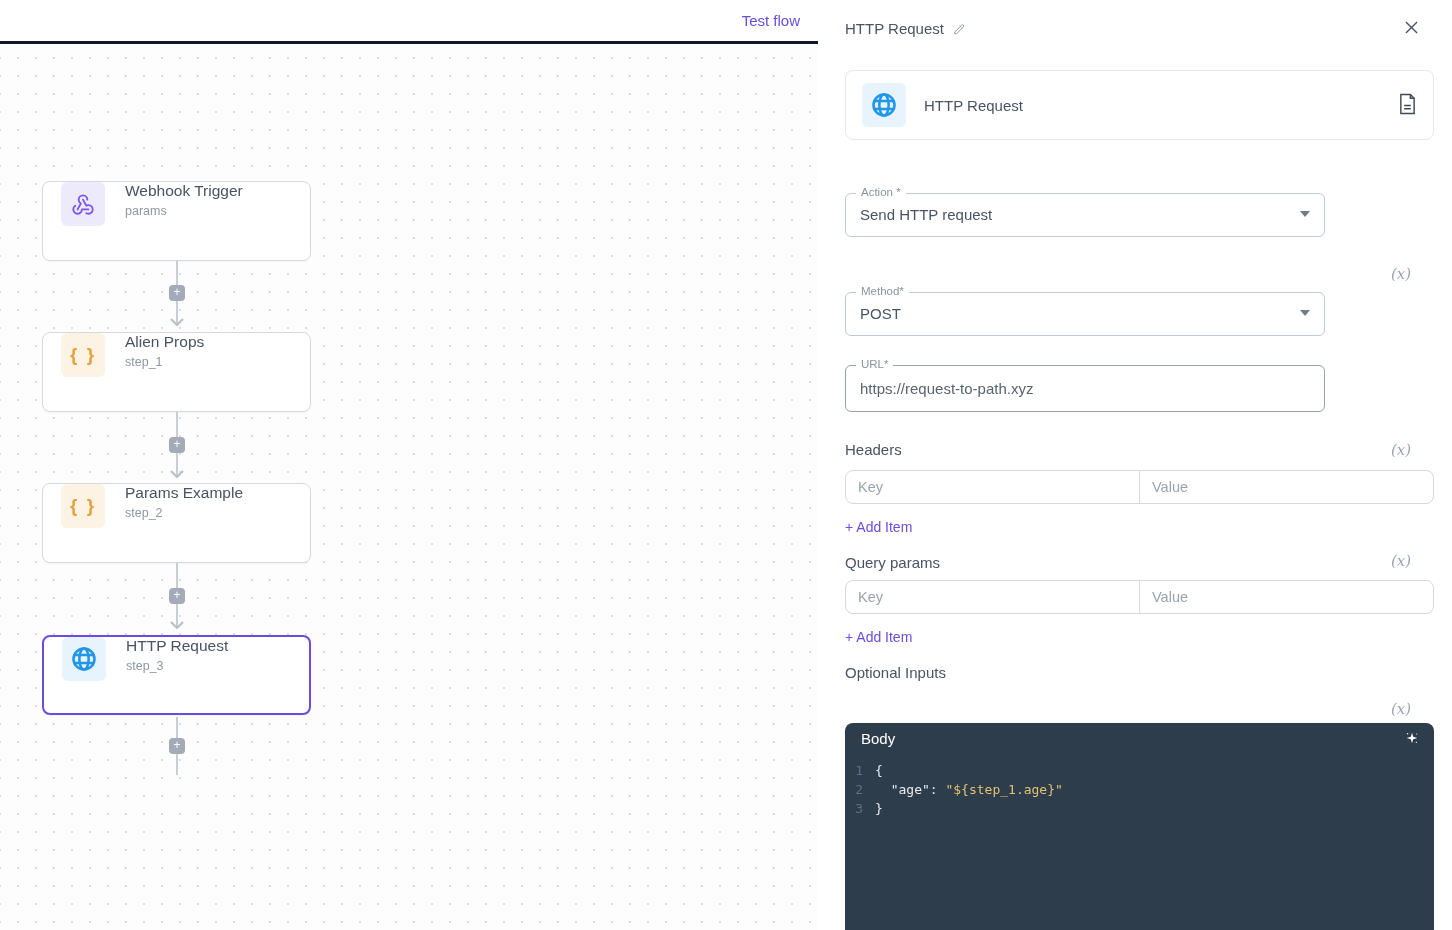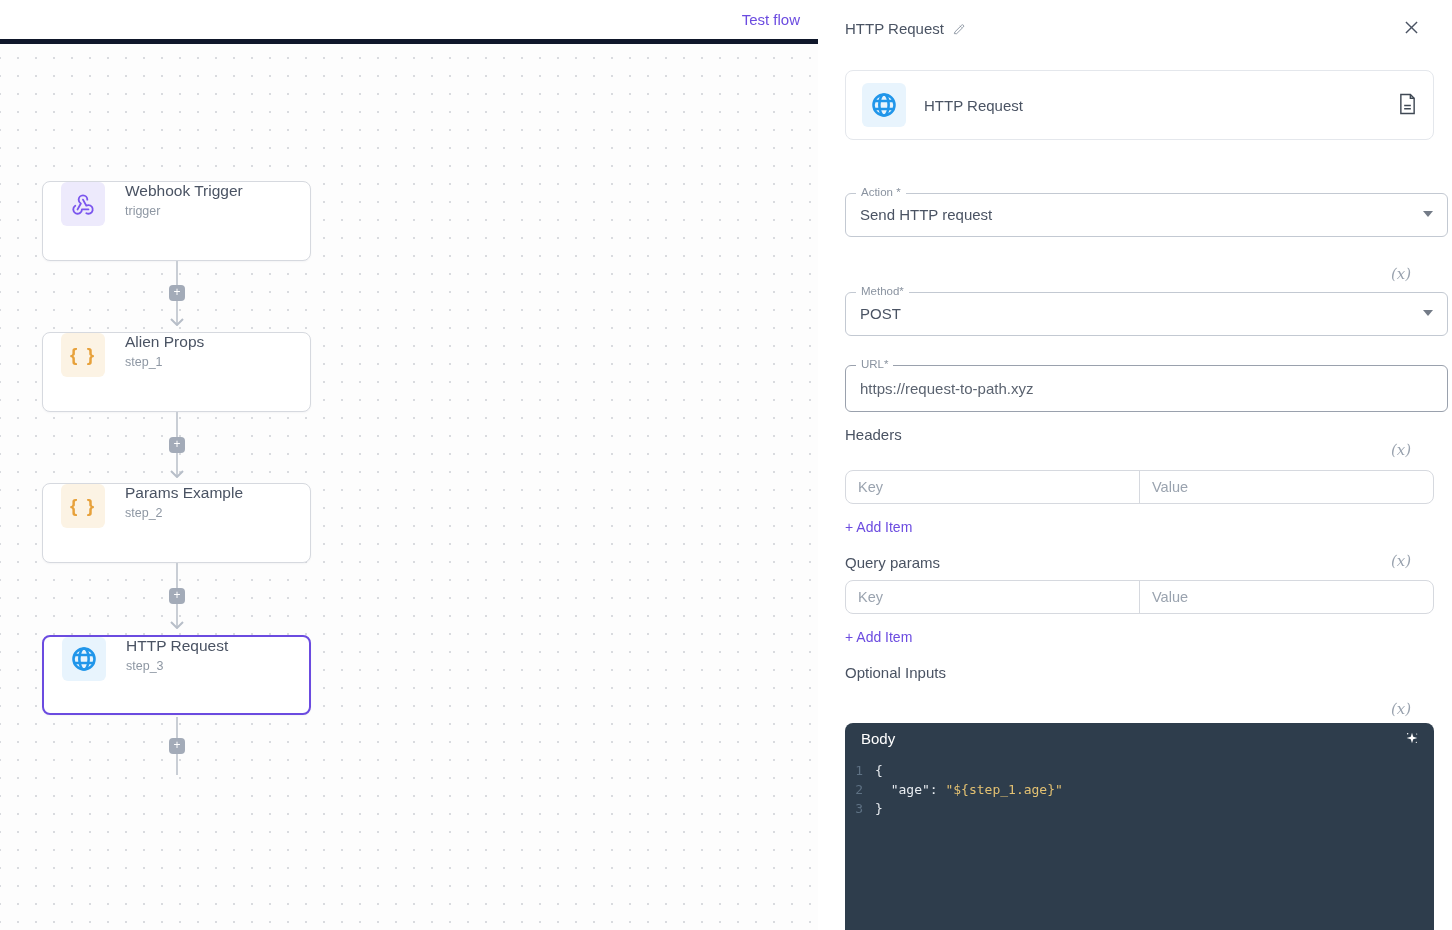--- a/index.html
+++ b/index.html
@@ -2,21 +2,21 @@
 <html><head>
 <meta charset="utf-8">
 <style>
   * { margin:0; padding:0; box-sizing:border-box; }
   html,body { width:1452px; height:930px; overflow:hidden; background:#fff;
     font-family:"Liberation Sans","DejaVu Sans",sans-serif; color:#4a5363; }
   #app { position:relative; width:1452px; height:930px; }
 
   
   #topbar { position:absolute; left:0; top:0; width:818px; height:44px; background:#fff;
-    border-bottom:5px solid #0f172a; display:flex; align-items:center; justify-content:flex-end; padding-right:18px; }
+    border-bottom:3px solid #0f172a; display:flex; align-items:center; justify-content:flex-end; padding-right:18px; }
   .test-flow { color:#6b4be0; font-size:15px; cursor:pointer; background:none; border:none; font-family:inherit; }
 
   #canvas { position:absolute; left:0; top:44px; width:818px; height:886px; background:#fdfdfd;
     background-image:radial-gradient(#d9dbdf 1.3px, transparent 1.3px); background-size:18px 18px; background-position:9px 5px; }
 
   .node { position:absolute; left:42px; width:269px; height:80px; background:#fff; border:1px solid #d6d9df;
     border-radius:8px; display:flex; align-items:flex-start; padding:0 18px; gap:20px; box-shadow:0 1px 2px rgba(20,30,60,.04); cursor:pointer; }
   .node.selected { border:2px solid #6b4be0; }
   .node-icon { width:44px; height:44px; border-radius:6px; display:flex; align-items:center; justify-content:center; flex:0 0 44px; }
   .bg-purple { background:#edeafc; }
@@ -40,21 +40,21 @@
 
   #panel-title-row { left:26px; top:20px; display:flex; align-items:center; gap:8px; }
   #panel-title { font-size:15px; color:#4a5363; }
   #panel-close { left:586px; top:21px; cursor:pointer; background:none; border:none; }
 
   #piece-card { left:26px; top:70px; width:589px; height:70px; border:1px solid #e4e7ec; border-radius:8px;
     display:flex; align-items:center; padding:0 16px; gap:18px; }
   #piece-card .name { font-size:15px; flex:1; }
   .doc-btn { background:none; border:none; cursor:pointer; }
 
-  .field { position:absolute; left:26px; width:603px; border:1px solid #c3c9d2; border-radius:6px; background:#fff; cursor:pointer; }
+  .field { position:absolute; left:26px; width:480px; border:1px solid #c3c9d2; border-radius:6px; background:#fff; cursor:pointer; }
   .field .flabel { position:absolute; top:-8px; left:10px; background:#fff; padding:0 5px; font-size:11.5px; color:#8a93a0; }
   .field .fvalue { font-size:15px; color:#4a5363; padding:0 14px; line-height:42px; white-space:nowrap; overflow:hidden; }
   .field .caret { position:absolute; right:14px; top:50%; margin-top:-4px; width:0; height:0;
     border-left:5px solid transparent; border-right:5px solid transparent; border-top:6px solid #737b87; }
   .field input { width:100%; height:100%; border:none; outline:none; background:transparent;
     font-family:inherit; font-size:15px; color:#5b6370; padding:0 14px; }
 
   .dyn { position:absolute; font-size:15px; color:#9aa3af; font-style:italic; font-family:"DejaVu Serif",serif; cursor:pointer; background:none; border:none; }
 
   .sec-label { position:absolute; left:26px; font-size:15px; color:#4a5363; }
@@ -89,21 +89,21 @@
     <div class="node" style="top:137px">
       <div class="node-icon bg-purple">
         <svg width="26" height="26" viewBox="0 0 24 24" fill="none" stroke="#7a55ee" stroke-width="1.7" stroke-linecap="round" stroke-linejoin="round">
           <path d="M4.876 13.61a4 4 0 1 0 6.124 3.39h6"></path>
           <path d="M15.066 20.502a4 4 0 1 0 1.934 -7.502c-.706 0 -1.424 .179 -2 .5l-3 -5.5"></path>
           <path d="M16 8a4 4 0 1 0 -8 0c0 1.506 .77 2.818 2 3.5l-3 5.5"></path>
         </svg>
       </div>
       <div class="node-text">
         <div class="node-title">Webhook Trigger</div>
-        <div class="node-sub">trigger</div>
+        <div class="node-sub">params</div>
       </div>
     </div>
 
     <div class="connector" style="top:217px;height:64px">
       <div class="line"></div>
       <div class="plus">+</div>
       <svg class="arrow" width="14" height="8">
         <path d="M1 1 L7 7 L13 1" stroke="#b7bec8" stroke-width="2" fill="none"></path>
         </svg>
     </div>
@@ -212,21 +212,21 @@
       <span class="flabel">URL*</span>
       <input type="text" value="https://request-to-path.xyz" style="">
     </div>
 
     <div class="field" style="top:292px;height:44px">
       <span class="flabel">Method*</span>
       <div class="fvalue">POST</div>
       <span class="caret"></span>
     </div>
 
-    <div class="sec-label" style="top:426px">Headers</div>
+    <div class="sec-label" style="top:441px">Headers</div>
     <button class="dyn" style="left:572px;top:441px">(x)</button>
     <div class="kv" style="top:470px">
       <div class="cell">
           <input type="text" placeholder="Key" style="">
         </div>
       <div class="cell">
           <input type="text" placeholder="Value" style="">
         </div>
     </div>
     <button class="add-item" style="top:519px">+ Add Item</button>

